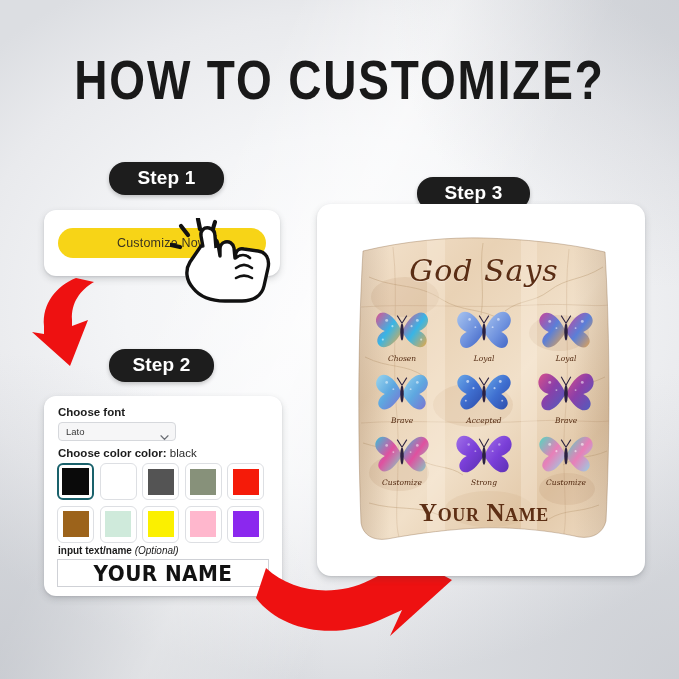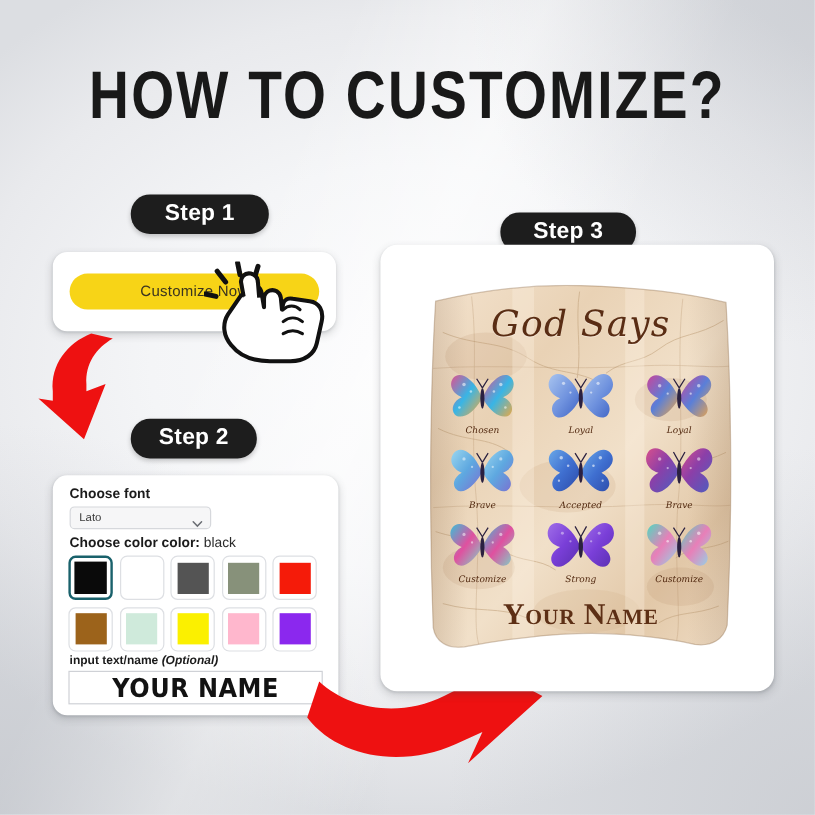--- a/index.html
+++ b/index.html
@@ -93,21 +93,21 @@
   .sw {
     width:37px; height:37px; background:#fff;
     border:1px solid #dddfe3; border-radius:6px;
     display:flex; align-items:center; justify-content:center;
   }
   .sw.sel { border:2px solid #19616b; }
   .sw i { display:block; width:26px; height:26px; }
   .sw.sel i { width:27px; height:27px; }
 
   .inp-label { position:absolute; left:14px; top:149px; font-size:10px; font-weight:bold; color:#1b1b1b; }
-  .inp-label em { font-weight:bold; font-style:italic; }
+  .inp-label em { font-weight:normal; font-style:italic; }
   .namebox {
     position:absolute; left:13px; top:163px; width:212px; height:28px;
     background:#fff; border:1px solid #cfd1d6;
     display:flex; align-items:center; justify-content:center;
   }
   .namebox span {
     font-family:"DejaVu Sans", sans-serif;
     font-size:20px; font-weight:bold; color:#121212;
     letter-spacing:.4px; transform:scaleY(1.08);
   }

